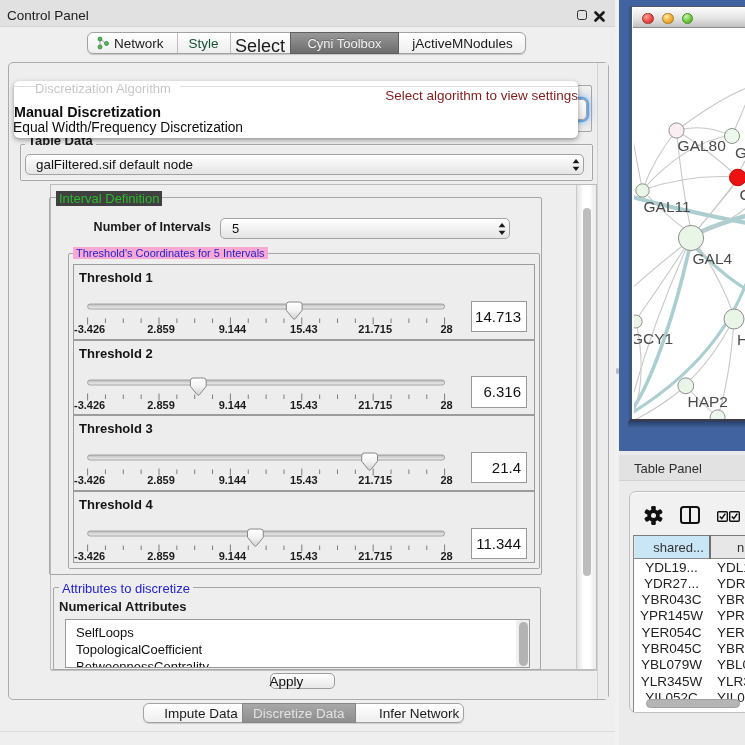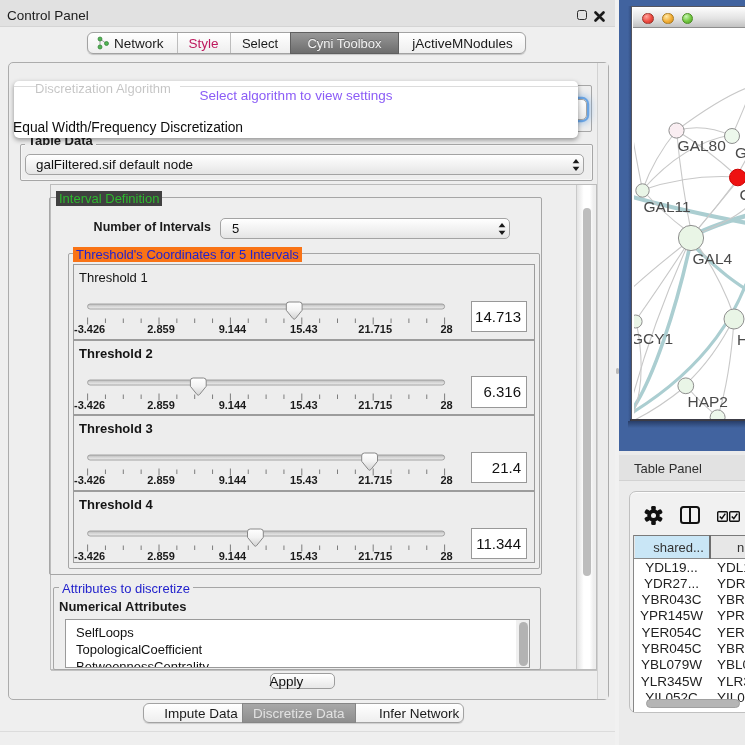--- a/index.html
+++ b/index.html
@@ -137,22 +137,22 @@
 <div class="abs" style="left:7px;top:7.5px;font-size:13.5px;color:#1c1c1c">Control Panel</div>
 <div class="abs" style="left:576.5px;top:9.5px;width:10.3px;height:10.3px;border:1.7px solid #2b2b2b;border-radius:2.5px"></div>
 <svg class="abs" style="left:593.5px;top:10.5px" width="11" height="11" viewBox="0 0 11 11">
     <path d="M1.5,1.5 L9.5,9.5 M9.5,1.5 L1.5,9.5" stroke="#1a1a1a" stroke-width="2.6" stroke-linecap="round"></path>
   </svg>
 <div class="abs" style="left:87px;top:32px;width:439px;height:21.5px;background:linear-gradient(#ffffff,#eeeeee);border:1px solid #a2a2a2;border-radius:6px;box-shadow:0 1px 1px rgba(0,0,0,0.18)"></div>
 <div class="abs" style="left:177px;top:33px;width:1px;height:19.5px;background:#bdbdbd"></div>
 <div class="abs" style="left:230px;top:33px;width:1px;height:19.5px;background:#bdbdbd"></div>
 <div class="abs" style="left:290px;top:32px;width:109.2px;height:21.5px;background:linear-gradient(#989898,#6d6d6d);border:1px solid #5f5f5f"></div>
 <div class="abs" style="left:114px;top:35.5px;font-size:13.5px;color:#1a1a1a">Network</div>
-<div class="abs" style="left:177px;top:35.5px;width:53px;text-align:center;font-size:13.5px;color:#be185d">Style</div>
-<div class="abs" style="left:230px;top:35.5px;width:60px;text-align:center;font-size:13px;color:#1a1a1a">Select</div>
+<div class="abs" style="left:177px;top:35.5px;width:53px;text-align:center;font-size:13.5px;color:#14532d">Style</div>
+<div class="abs" style="left:230px;top:35.5px;width:60px;text-align:center;font-size:18px;color:#1a1a1a">Select</div>
 <div class="abs" style="left:290px;top:35.5px;width:109px;text-align:center;font-size:13px;color:#f2f2f2;text-shadow:0 -1px 0 rgba(0,0,0,0.25)">Cyni Toolbox</div>
 <div class="abs" style="left:399px;top:35.5px;width:127px;text-align:center;font-size:13.5px;color:#1a1a1a">jActiveMNodules</div>
 <svg class="abs" style="left:96px;top:35px" width="16" height="16" viewBox="0 0 16 16">
 <g stroke="#9a9a9a" stroke-width="0.9">
       <path d="M4,4 L4,12 M4,4 L10.5,8.5"></path>
     </g>
 <circle cx="4" cy="4" r="2" fill="#53b455" stroke="#2e7d32" stroke-width="0.7"></circle>
 <circle cx="4" cy="12" r="2" fill="#53b455" stroke="#2e7d32" stroke-width="0.7"></circle>
 <circle cx="10.5" cy="8.5" r="2" fill="#53b455" stroke="#2e7d32" stroke-width="0.7"></circle>
 </svg>
@@ -174,37 +174,37 @@
 <div class="abs" style="left:49px;top:197px;width:493px;height:378px;border:1px solid #a6a6a6;border-radius:2px"></div>
 <div class="abs" style="left:56px;top:190.5px;background:#404040;padding:0 3px;font-size:13px;color:#2eb82e">Interval Definition</div>
 <div class="abs" style="left:70px;top:220px;width:141px;text-align:right;font-size:12.5px;font-weight:bold;color:#1a1a1a">Number of Intervals</div>
 <div class="abs" style="left:220px;top:218px;width:290px;height:20.5px;background:linear-gradient(#ffffff,#ededed 70%,#e4e4e4);border:1px solid #a3a3a3;border-radius:5px"></div>
 <div class="abs" style="left:232px;top:221px;font-size:13px;color:#111">5</div>
 <svg class="abs" style="left:496px;top:221.5px" width="12" height="14" viewBox="0 0 12 14">
     <path d="M6,1 L9.4,5.2 L2.6,5.2 Z" fill="#1a1a1a"></path>
     <path d="M6,13 L9.4,8.8 L2.6,8.8 Z" fill="#1a1a1a"></path>
   </svg>
 <div class="abs" style="left:68px;top:253px;width:472px;height:316px;border:1px solid #a6a6a6;border-radius:2px"></div>
-<div class="abs" style="left:73px;top:247px;background:#f97316;padding:0 3px;font-size:13px;color:#2323cc">Threshold's Coordinates for 5 Intervals</div>
+<div class="abs" style="left:73px;top:247px;background:#f9a8d4;padding:0 3px;font-size:11px;color:#2323cc">Threshold's Coordinates for 5 Intervals</div>
 <svg width="0" height="0" style="position:absolute">
     <defs>
 <linearGradient id="gthumb" x1="0" y1="0" x2="0" y2="1">
         <stop offset="0" stop-color="#ffffff"></stop>
         <stop offset="0.5" stop-color="#f2f2f2"></stop>
         <stop offset="1" stop-color="#d2d2d2"></stop>
       </linearGradient>
 <linearGradient id="gtrack" x1="0" y1="0" x2="0" y2="1">
         <stop offset="0" stop-color="#b9b9b9"></stop>
         <stop offset="0.45" stop-color="#d5d5d5"></stop>
         <stop offset="1" stop-color="#efefef"></stop>
       </linearGradient>
 </defs>
   </svg>
 <div class="abs" style="left:73px;top:264.0px;width:461.5px;height:75.7px;background:#ededed;border:1px solid #9c9c9c"></div>
-<div class="abs" style="left:79px;top:270.0px;font-size:13px;font-weight:normal;color:#141414">Threshold 1</div>
+<div class="abs" style="left:79px;top:270.0px;font-size:13px;font-weight:bold;color:#141414">Threshold 1</div>
 <div class="abs" style="left:471px;top:300.5px;width:55.5px;height:31.5px;background:#fff;border:1px solid #989898"></div>
 <div class="abs" style="left:471px;top:307.5px;width:50px;text-align:right;font-size:15px;color:#111">14.713</div>
 <svg class="abs" style="left:73px;top:264.0px;overflow:visible" width="461" height="76" viewBox="0 0 461 76">
 <rect x="14.6" y="40" width="357" height="5" rx="2.5" fill="url(#gtrack)" stroke="#9b9b9b" stroke-width="0.9"></rect>
 <path d="M14.60,53.5 L14.60,60.5 M32.45,54.5 L32.45,59 M50.30,54.5 L50.30,59 M68.15,54.5 L68.15,59 M86.00,53.5 L86.00,60.5 M103.85,54.5 L103.85,59 M121.70,54.5 L121.70,59 M139.55,54.5 L139.55,59 M157.40,53.5 L157.40,60.5 M175.25,54.5 L175.25,59 M193.10,54.5 L193.10,59 M210.95,54.5 L210.95,59 M228.80,53.5 L228.80,60.5 M246.65,54.5 L246.65,59 M264.50,54.5 L264.50,59 M282.35,54.5 L282.35,59 M300.20,53.5 L300.20,60.5 M318.05,54.5 L318.05,59 M335.90,54.5 L335.90,59 M353.75,54.5 L353.75,59 M371.60,53.5 L371.60,60.5" stroke="#7d7d7d" stroke-width="1"></path>
 <g font-family="Liberation Sans,sans-serif" font-size="11" font-weight="bold" fill="#1a1a1a" transform="translate(2,0)">
       <text x="14.6" y="68.5" text-anchor="middle">-3.426</text>
       <text x="86.0" y="68.5" text-anchor="middle">2.859</text>
       <text x="157.4" y="68.5" text-anchor="middle">9.144</text>
       <text x="228.8" y="68.5" text-anchor="middle">15.43</text>
@@ -286,16 +286,17 @@
 <div class="abs" style="left:143px;top:703px;width:321px;height:19.5px;background:linear-gradient(#ffffff,#eeeeee);border:1px solid #a2a2a2;border-radius:6px;box-shadow:0 1px 1px rgba(0,0,0,0.15)"></div>
 <div class="abs" style="left:241.5px;top:703px;width:114.7px;height:19.5px;background:linear-gradient(#a8a8a8,#8e8e8e);border:1px solid #868686"></div>
 <div class="abs" style="left:143px;top:705.5px;width:116px;text-align:center;font-size:13.5px;color:#1a1a1a">Impute Data</div>
 <div class="abs" style="left:241.5px;top:705.5px;width:114.7px;text-align:center;font-size:13.5px;color:#e2e2e2">Discretize Data</div>
 <div class="abs" style="left:356.2px;top:705.5px;width:126px;text-align:center;font-size:13.5px;color:#1a1a1a">Infer Network</div>
 <div class="abs" style="left:0;top:731px;width:615px;height:1px;background:#dcdcdc"></div>
 <div class="abs" style="left:14px;top:81px;width:564px;height:57px;background:#fff;border-radius:5px;box-shadow:0 2px 5px rgba(0,0,0,0.4);z-index:50">
 <div class="abs" style="left:0px;top:4.5px;width:22px;height:1px;background:rgba(60,60,60,0.18)"></div>
 <div class="abs" style="left:166px;top:4.5px;width:398px;height:1px;background:rgba(60,60,60,0.18)"></div>
 <div class="abs" style="left:21px;top:0px;font-size:13px;color:#1e1e1e;opacity:0.26">Discretization Algorithm</div>
-<div class="abs" style="left:0;top:6.5px;width:564px;text-align:center;font-size:13.5px;color:#8b5cf6">Select algorithm to view settings</div>
+<div class="abs" style="left:0;top:6.5px;width:564px;text-align:right;font-size:13.5px;color:#7f1d1d">Select algorithm to view settings</div>
+<div class="abs" style="left:0px;top:22.5px;font-size:14.3px;font-weight:bold;color:#0d0d0d">Manual Discretization</div>
 <div class="abs" style="left:-1px;top:38.5px;font-size:13.8px;color:#0d0d0d">Equal Width/Frequency Discretization</div>
 </div>
 <div class="abs" style="left:615.5px;top:367.5px;width:3.5px;height:6px;background:#b9b9b9;border-radius:2px"></div>
 
 </body></html>

